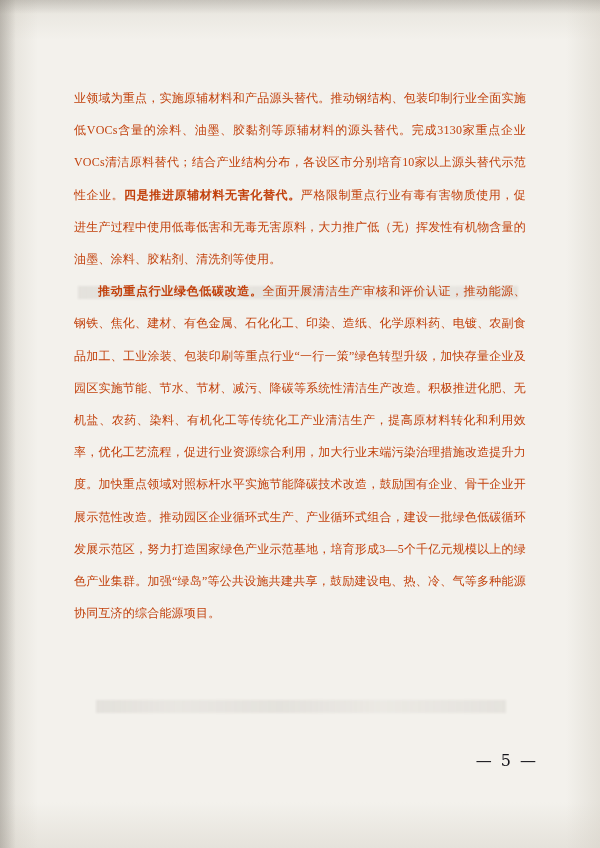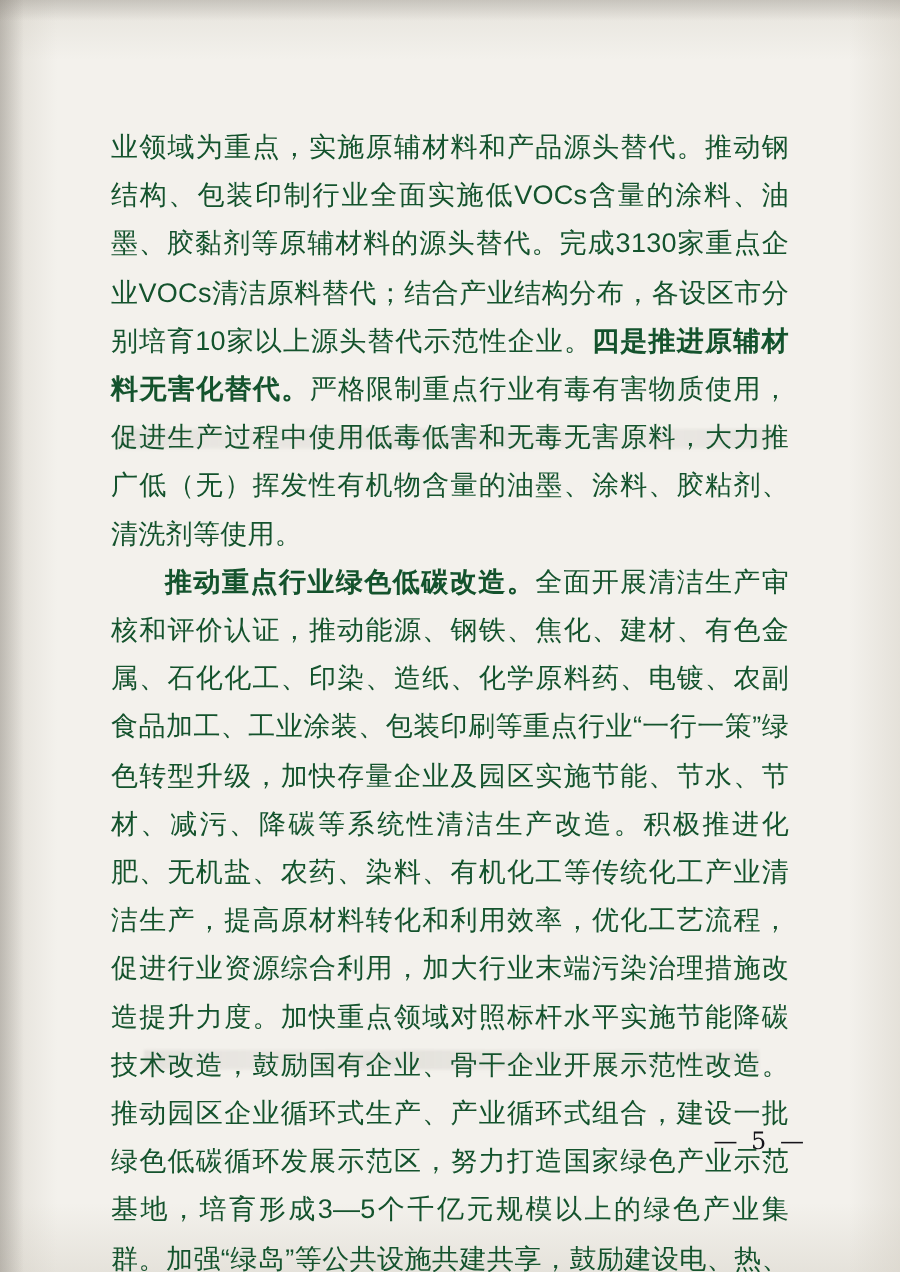--- a/index.html
+++ b/index.html
@@ -29,24 +29,24 @@
     pointer-events: none;
   }
   .content {
     position: absolute;
     left: 74px;
     top: 82px;
     width: 452px;
   }
   p.body-text {
     margin: 0 0 0 0;
-    font-family: Liberation Sans, sans-serif;
-    font-size: 18px;
+    font-family: Liberation Serif, serif;
+    font-size: 12px;
     line-height: 32.2px;
-    color: #14532d;
+    color: #c2410c;
     text-align: justify;
     text-justify: inter-character;
     letter-spacing: 0.2px;
     font-weight: 500;
   }
   p.indent {
     text-indent: 2em;
   }
   .para-gap {
     height: 0px;

